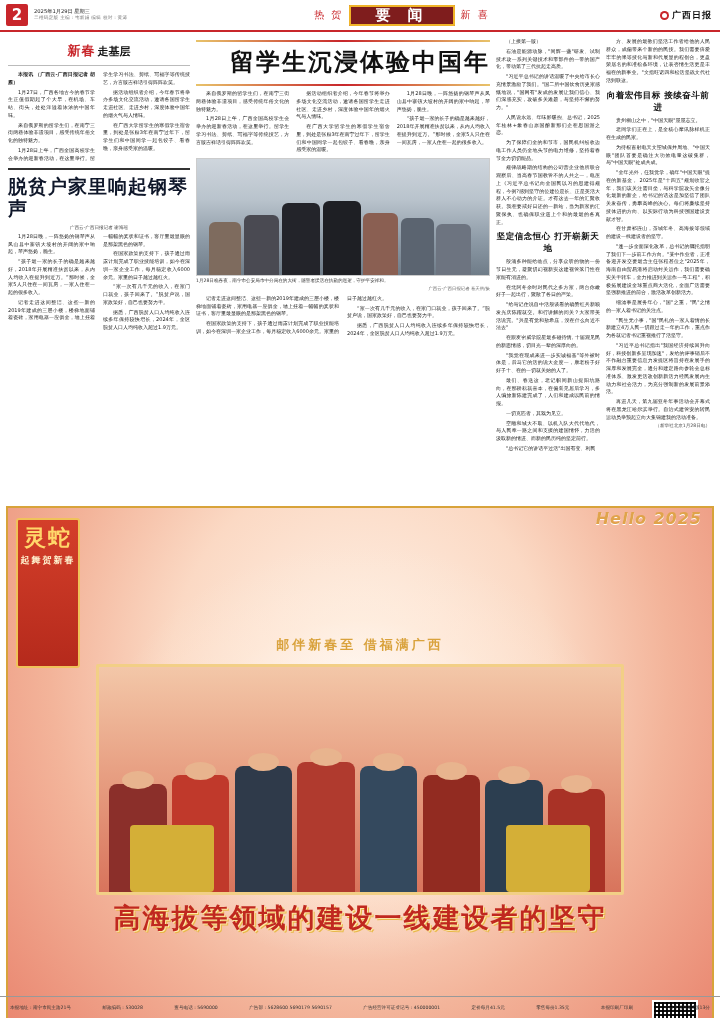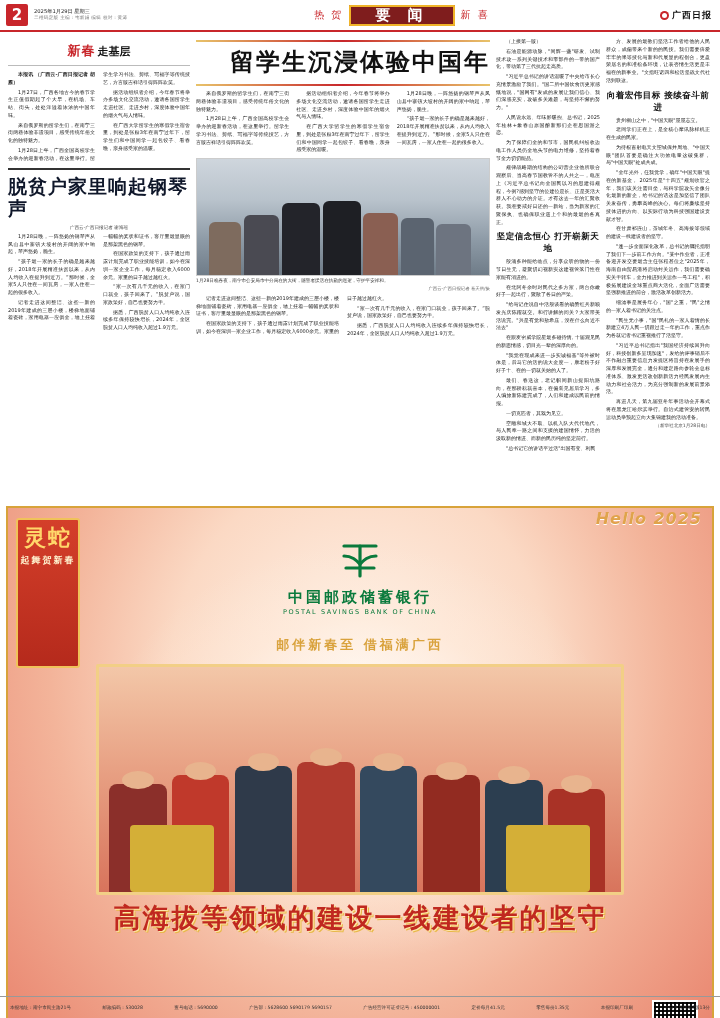--- a/index.html
+++ b/index.html
@@ -303,34 +303,20 @@
   <div class="ad">
     <div class="ad-glow"></div>
 
     <div class="ad-left-banner">
       <div class="big">灵蛇</div>
       <div class="sm">起舞贺新春</div>
     </div>
 
     <div class="ad-hello">Hello 2025</div>
 
-    <div class="ad-logo">
-      <span class="mark">
-        <svg viewBox="0 0 52 44" xmlns="http://www.w3.org/2000/svg">
-          <g fill="none" stroke="#0a7a3c" stroke-width="3.2" stroke-linecap="round">
-            <path d="M10 8 H42"></path>
-            <path d="M26 8 V38"></path>
-            <path d="M10 18 C18 18 22 22 26 26 C30 22 34 18 42 18"></path>
-            <path d="M12 30 H40"></path>
-          </g>
-        </svg>
-      </span>
-      <div class="cn">中国邮政储蓄银行</div>
-      <div class="en">POSTAL SAVINGS BANK OF CHINA</div>
-    </div>
 
     <div class="ad-slogan">邮伴新春至    借福满广西</div>
 
     <div class="ad-photo">
       <div class="stage">
         <div class="person" style="left:2%;width:11%;height:48%;background:#8b2f2a;"></div>
         <div class="head" style="left:4.5%;bottom:46%;width:6%;height:8%;"></div>
 
         <div class="person" style="left:14%;width:11%;height:52%;background:#c0392b;"></div>
         <div class="head" style="left:16.5%;bottom:50%;width:6%;height:8%;"></div>

